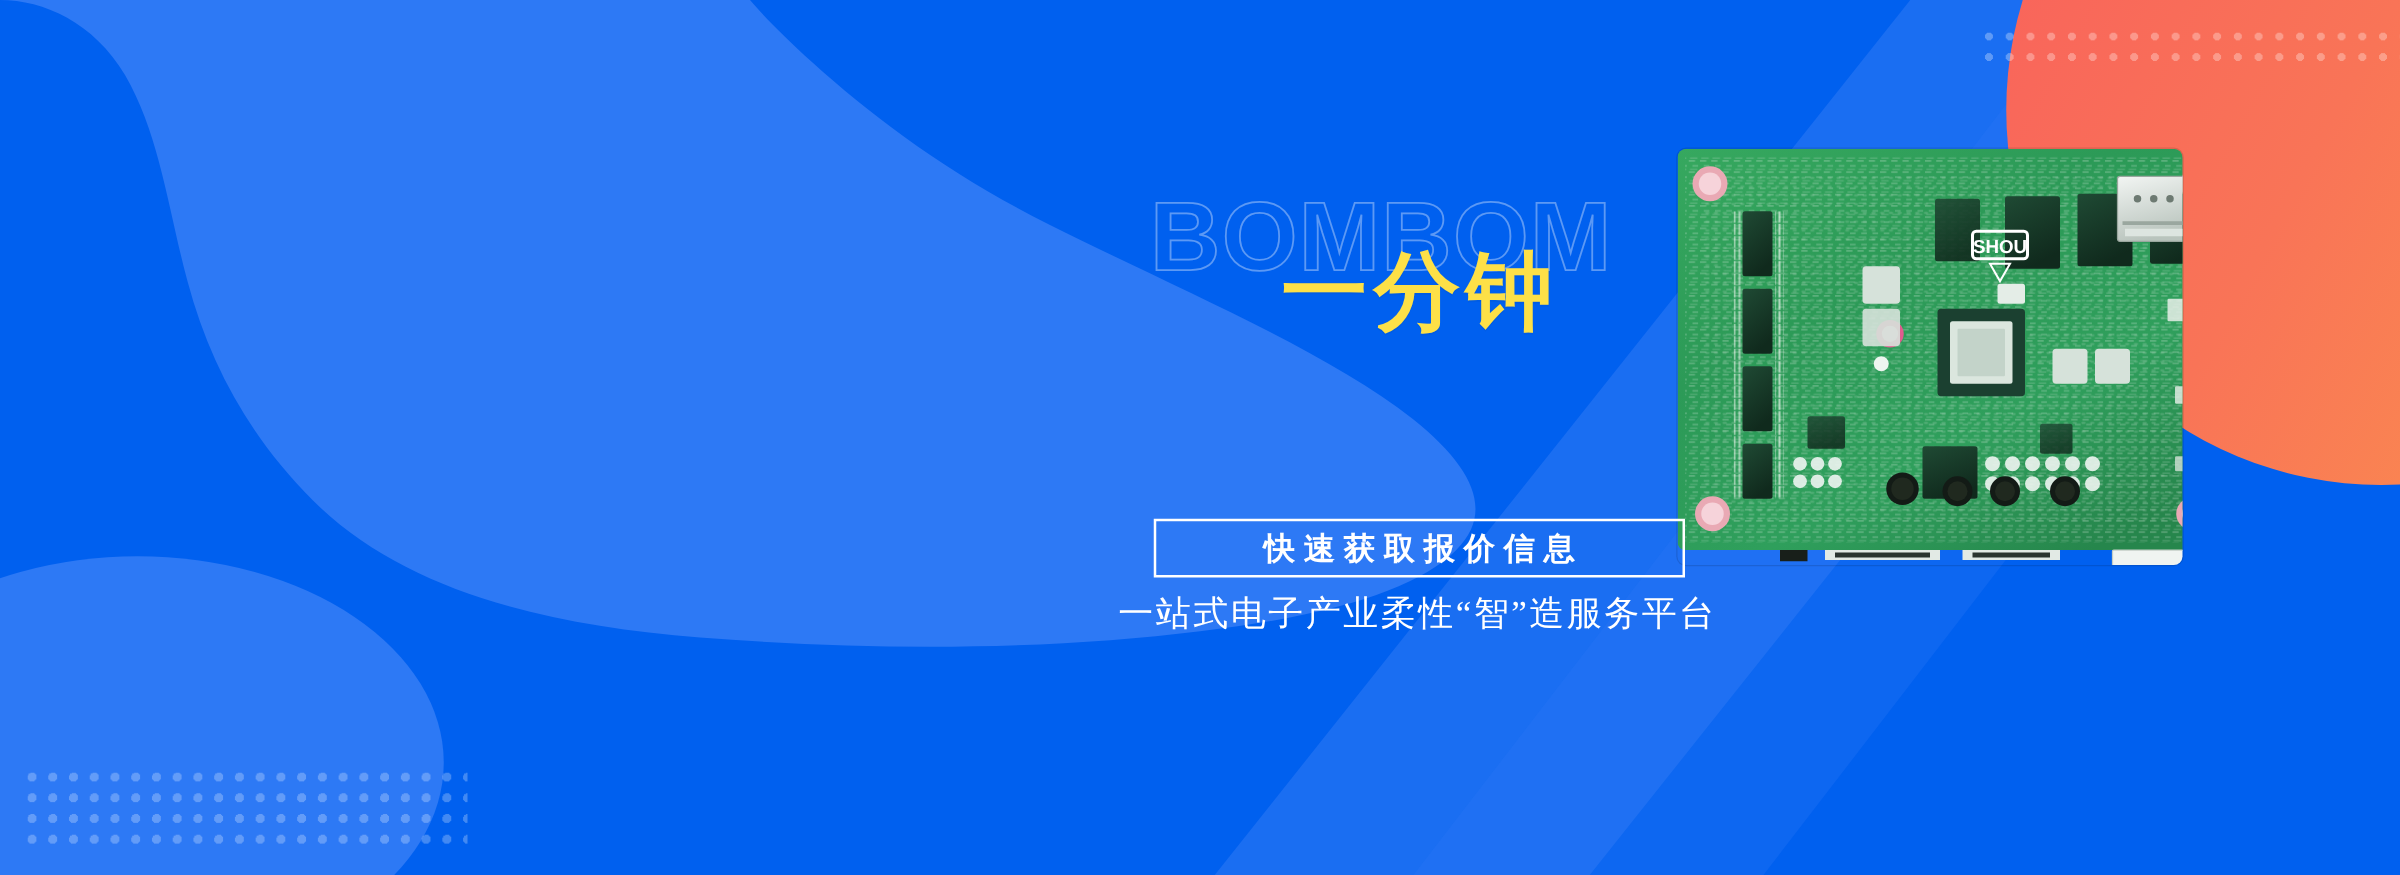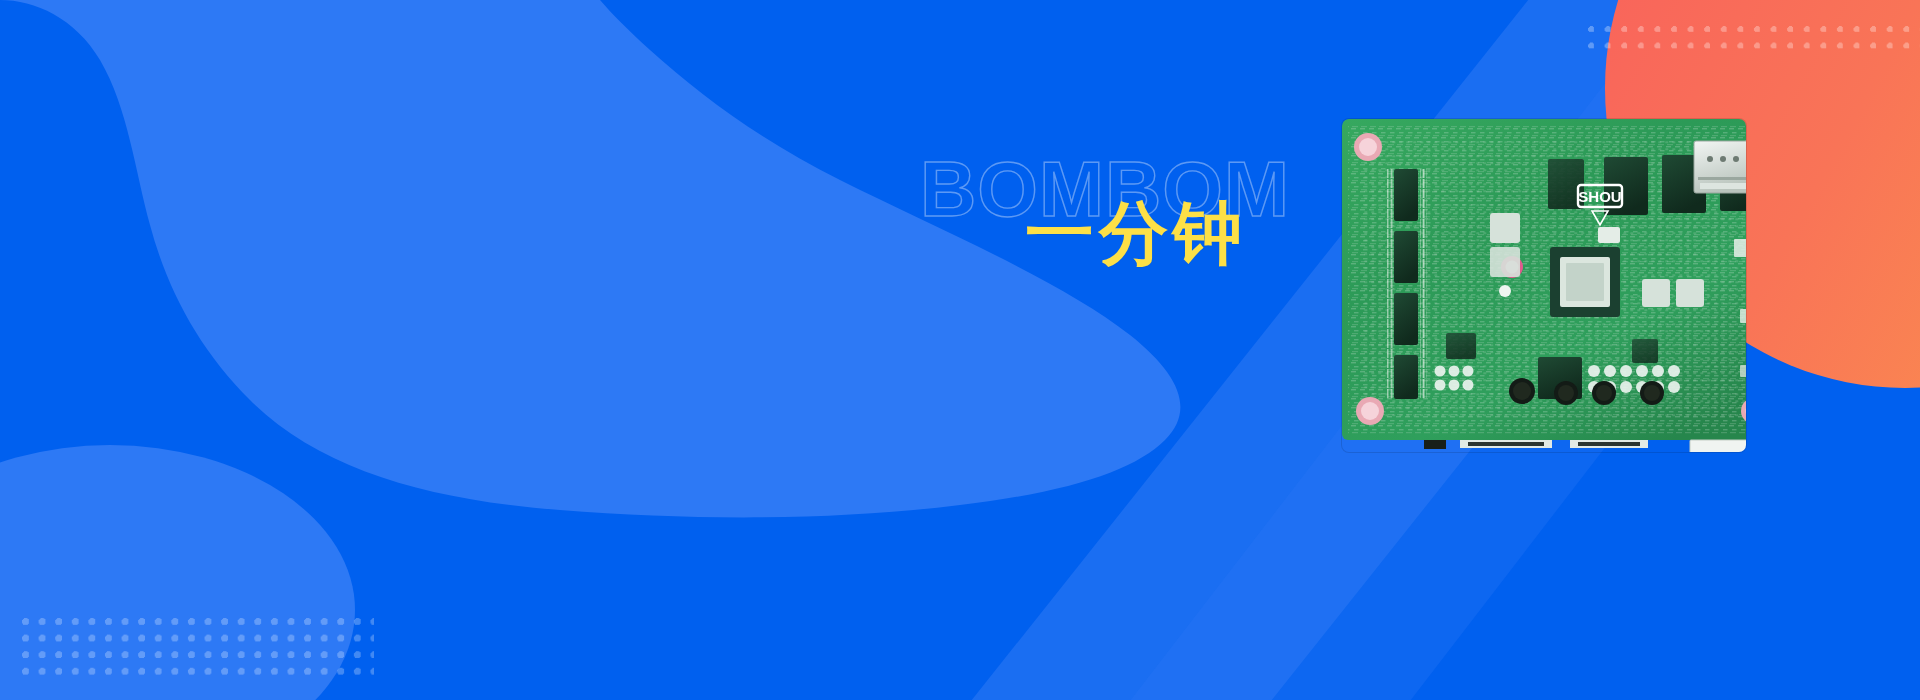--- a/index.html
+++ b/index.html
@@ -324,16 +324,18 @@
   </div>
 
   <div class="copy">
 
     <div class="ghost-word">BOMBOM</div>
 
     <div class="headline">
       <div class="line1">一分钟</div>
     </div>
 
-
+    <div class="cta">快速获取报价信息</div>
+
+    <div class="subtitle">一站式电子产业柔性“智”造服务平台</div>
   </div>
 
 </div>
 
 </body></html>

